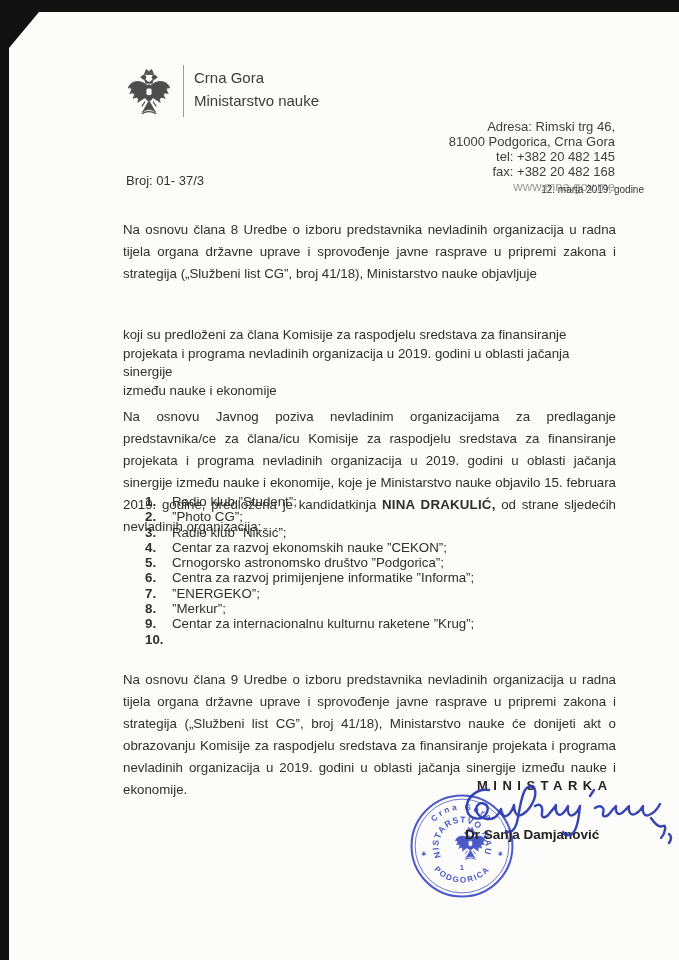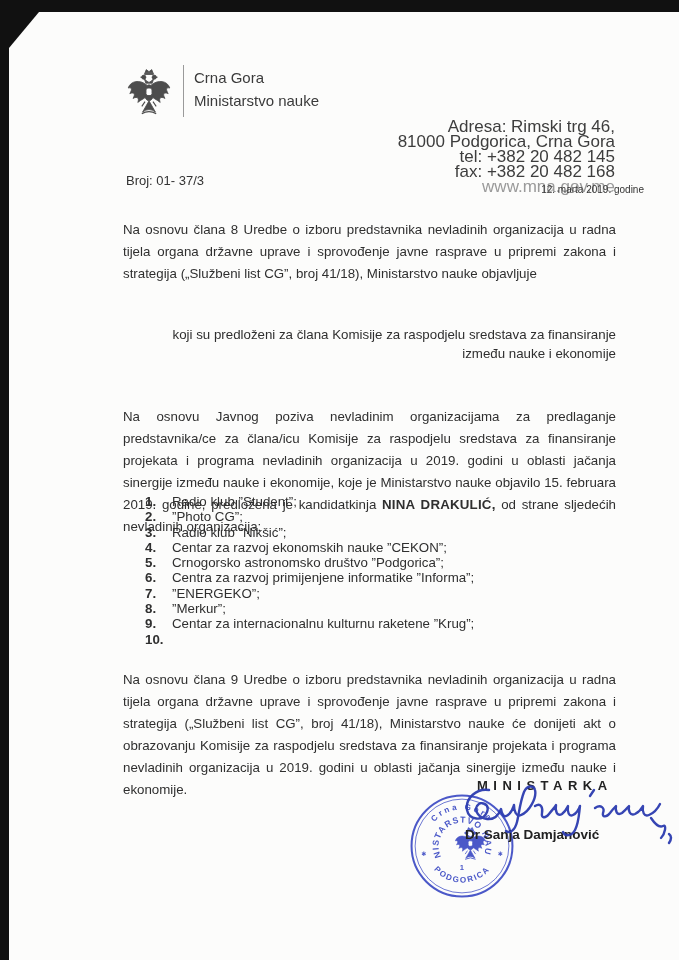--- a/index.html
+++ b/index.html
@@ -15,31 +15,31 @@
     clip-path:polygon(0 36px,30px 0,100% 0,100% 100%,0 100%);
     color:#2f2f2f;
     margin-top:7px;
   }
   
   .crest{position:absolute;left:116px;top:53px;width:48px;height:54px;}
   .hdr-divider{position:absolute;left:174px;top:53px;width:1px;height:52px;background:#9a9a9a;}
   .hdr-country{position:absolute;left:185px;top:57px;font-size:15px;color:#3b3b3b;}
   .hdr-ministry{position:absolute;left:185px;top:80px;font-size:15px;color:#3b3b3b;}
   
-  .contact{position:absolute;right:64px;top:107px;text-align:right;font-size:17px;line-height:15px;color:#3d3d3d;}
+  .contact{position:absolute;right:64px;top:107px;text-align:right;font-size:13px;line-height:15px;color:#3d3d3d;}
   .contact .web{color:#9a9a9a;}
   
   .ref{position:absolute;left:117px;top:161px;font-size:13px;color:#333;}
   .date{position:absolute;right:35px;top:172px;font-size:10px;color:#333;}
   
   .col{position:absolute;left:114px;width:493px;}
   .para{font-size:13.3px;line-height:22px;text-align:justify;color:#2f2f2f;}
   .p1{top:207px;}
   .doc-title{top:289px;text-align:center;font-weight:bold;font-size:14.2px;letter-spacing:.4px;color:#2b2b2b;}
-  .subtitle{top:314px;text-align:right;font-size:13.3px;line-height:18.5px;color:#2f2f2f;}
+  .subtitle{top:314px;text-align:left;font-size:13.3px;line-height:18.5px;color:#2f2f2f;}
   .p2{top:394px;}
   .p2 b{letter-spacing:.2px;}
   .org-list{position:absolute;left:136px;top:482px;margin:0;padding:0;list-style:none;font-size:13.3px;line-height:15.3px;color:#2f2f2f;}
   .org-list li{display:flex;}
   .org-list .num{font-weight:bold;width:27px;flex:0 0 27px;}
   .p3{top:657px;}
   
   .role{position:absolute;left:468px;top:766px;font-size:13px;font-weight:bold;letter-spacing:5.5px;color:#222;z-index:3;}
   .sig-name{position:absolute;left:456px;top:815px;font-size:13.5px;font-weight:bold;color:#222;z-index:3;}
   .stamp{position:absolute;left:400px;top:781px;width:106px;height:106px;z-index:2;opacity:.92;}
@@ -93,20 +93,21 @@
   </div>
 
   <div class="ref">Broj: 01- 37/3</div>
   <div class="date">12. marta 2019. godine</div>
 
   <div class="col para p1">Na osnovu člana 8 Uredbe o izboru predstavnika nevladinih organizacija u radna tijela organa državne uprave i sprovođenje javne rasprave u pripremi zakona i strategija („Službeni list CG”, broj 41/18), Ministarstvo nauke objavljuje</div>
 
 
   <div class="col subtitle">
     <div>koji su predloženi za člana Komisije za raspodjelu sredstava za finansiranje</div>
+    <div>projekata i programa nevladinih organizacija u 2019. godini u oblasti jačanja sinergije</div>
     <div>između nauke i ekonomije</div>
   </div>
 
   <div class="col para p2"><span>Na osnovu Javnog poziva nevladinim organizacijama za predlaganje predstavnika/ce za člana/icu Komisije za raspodjelu sredstava za finansiranje projekata i programa nevladinih organizacija u 2019. godini u oblasti jačanja sinergije između nauke i ekonomije, koje je Ministarstvo nauke objavilo 15. februara 2019. godine, predložena je kandidatkinja </span><b>NINA DRAKULIĆ,</b><span> od strane sljedećih nevladinih organizacija:</span></div>
 
   <ol class="org-list">
     <li>
         <span class="num">1.</span>
         <span>Radio klub ”Student”;</span>
       </li>

